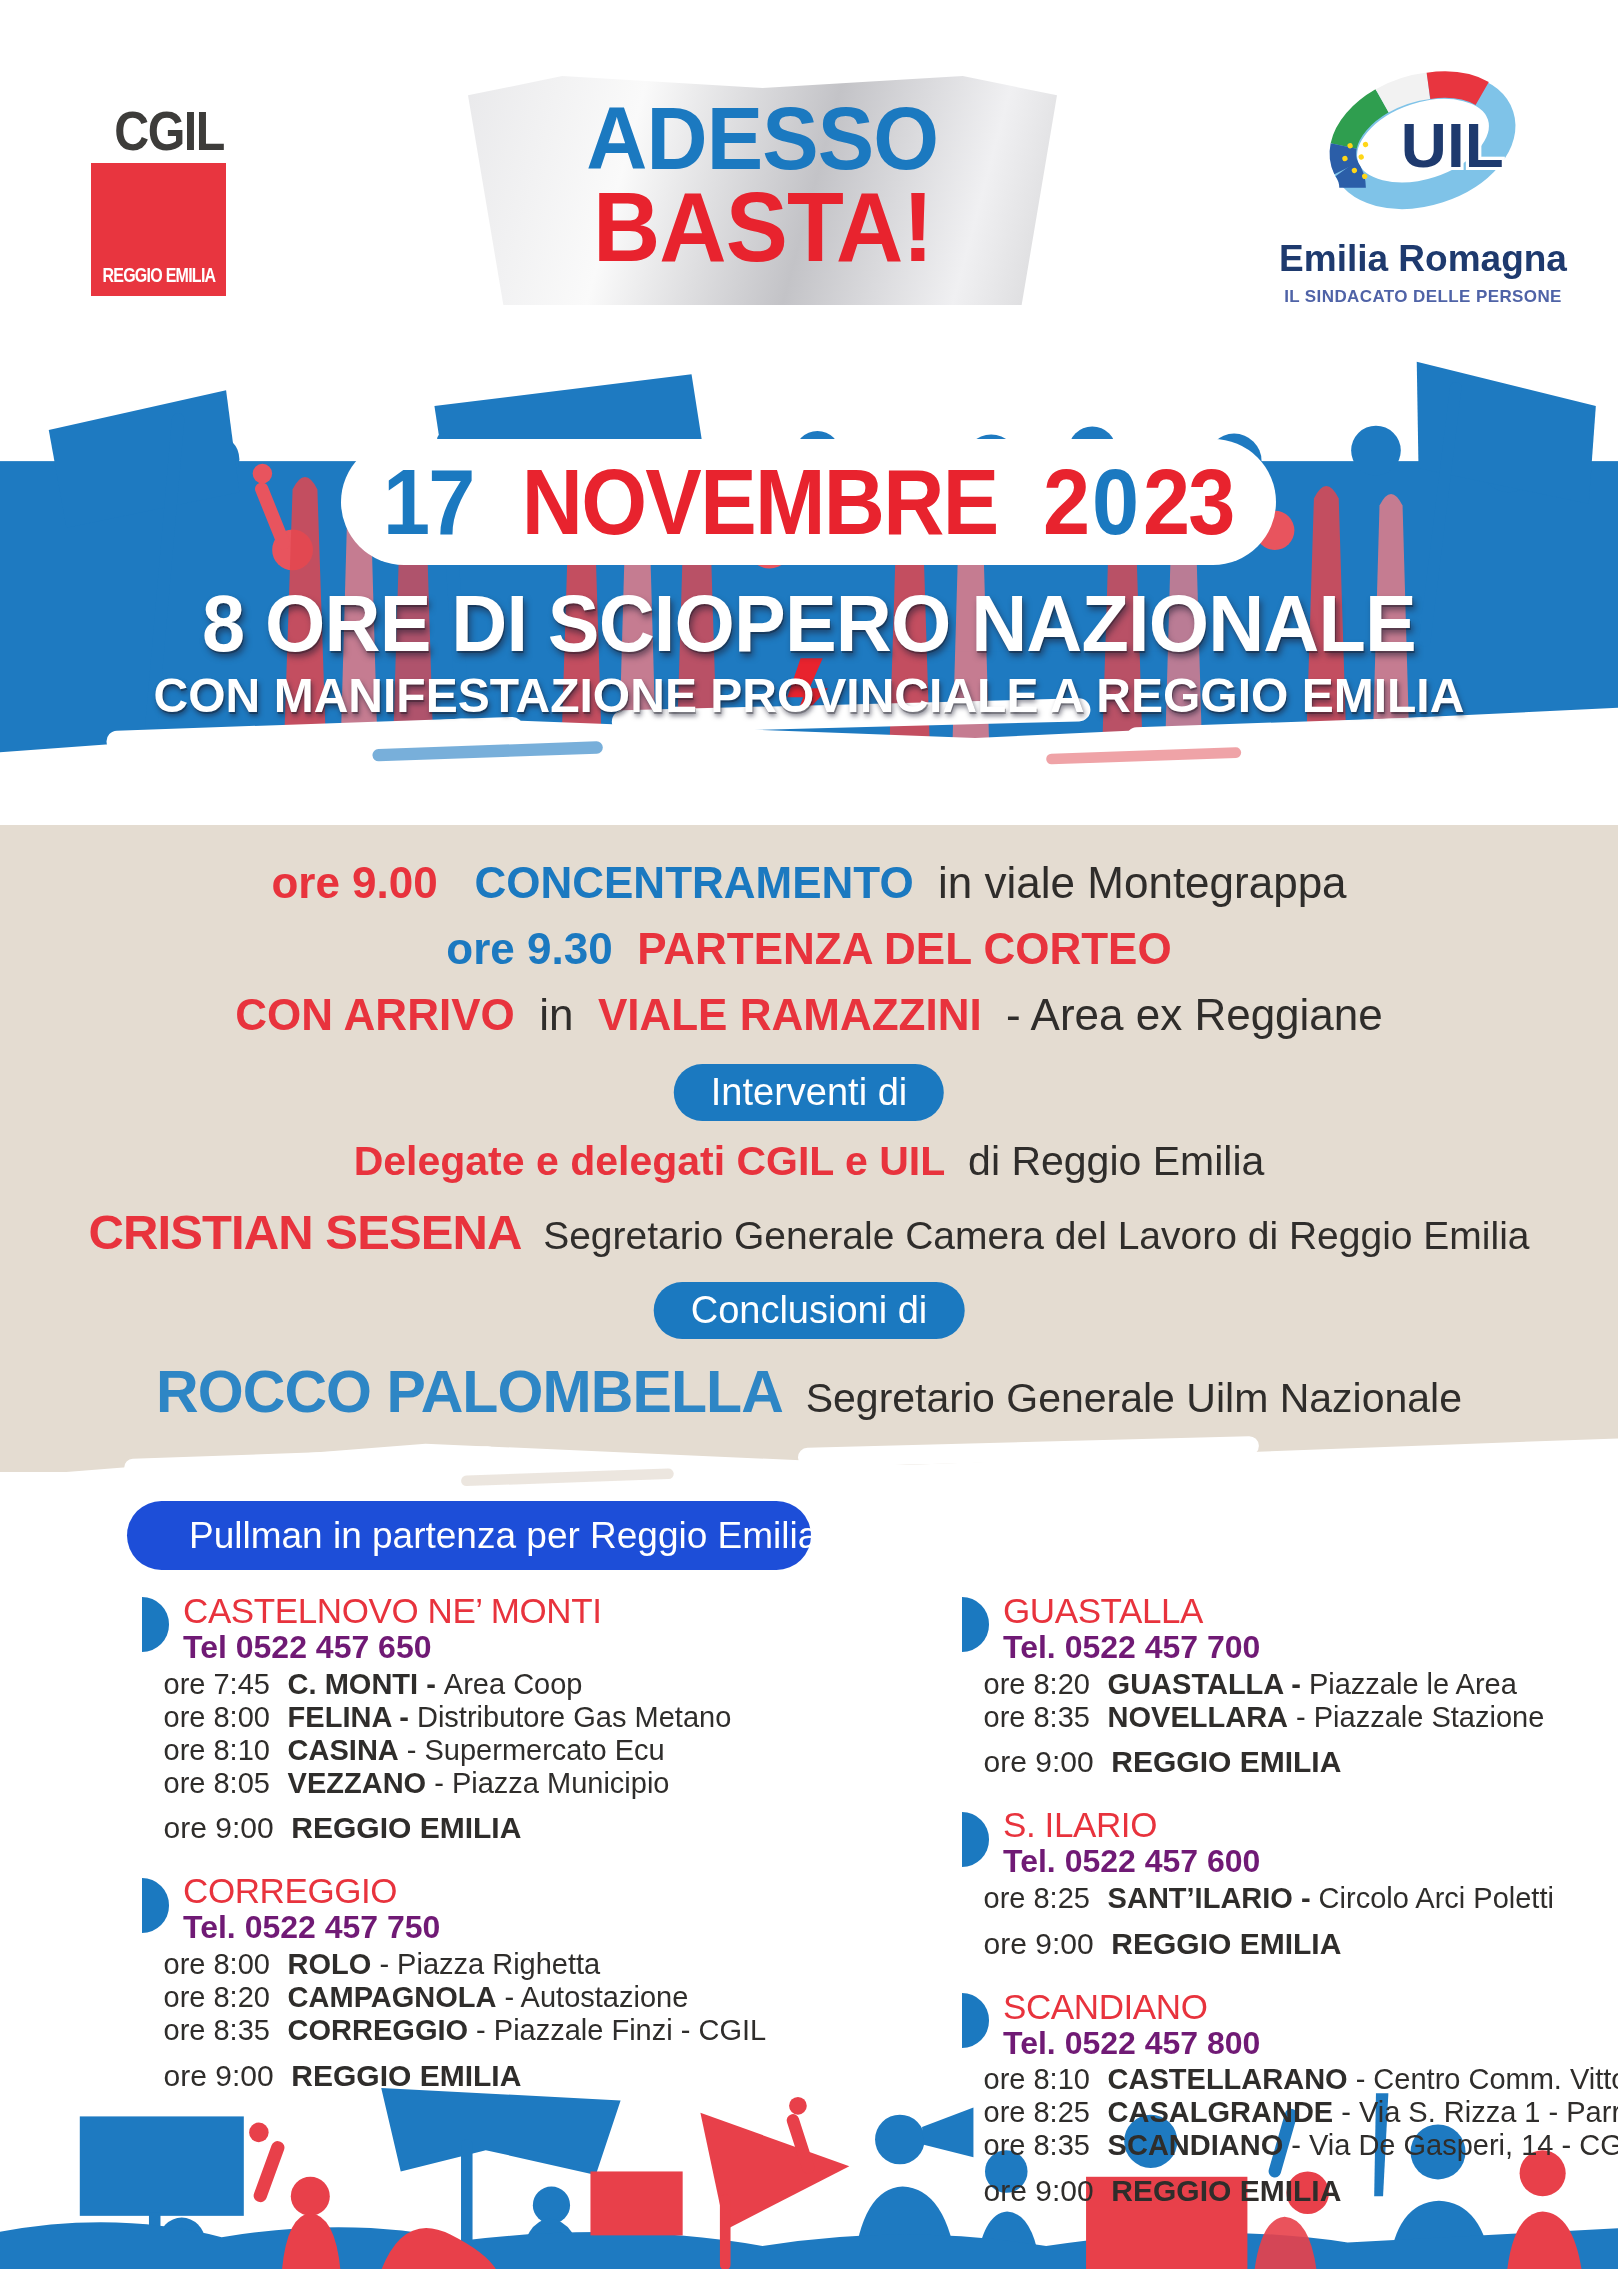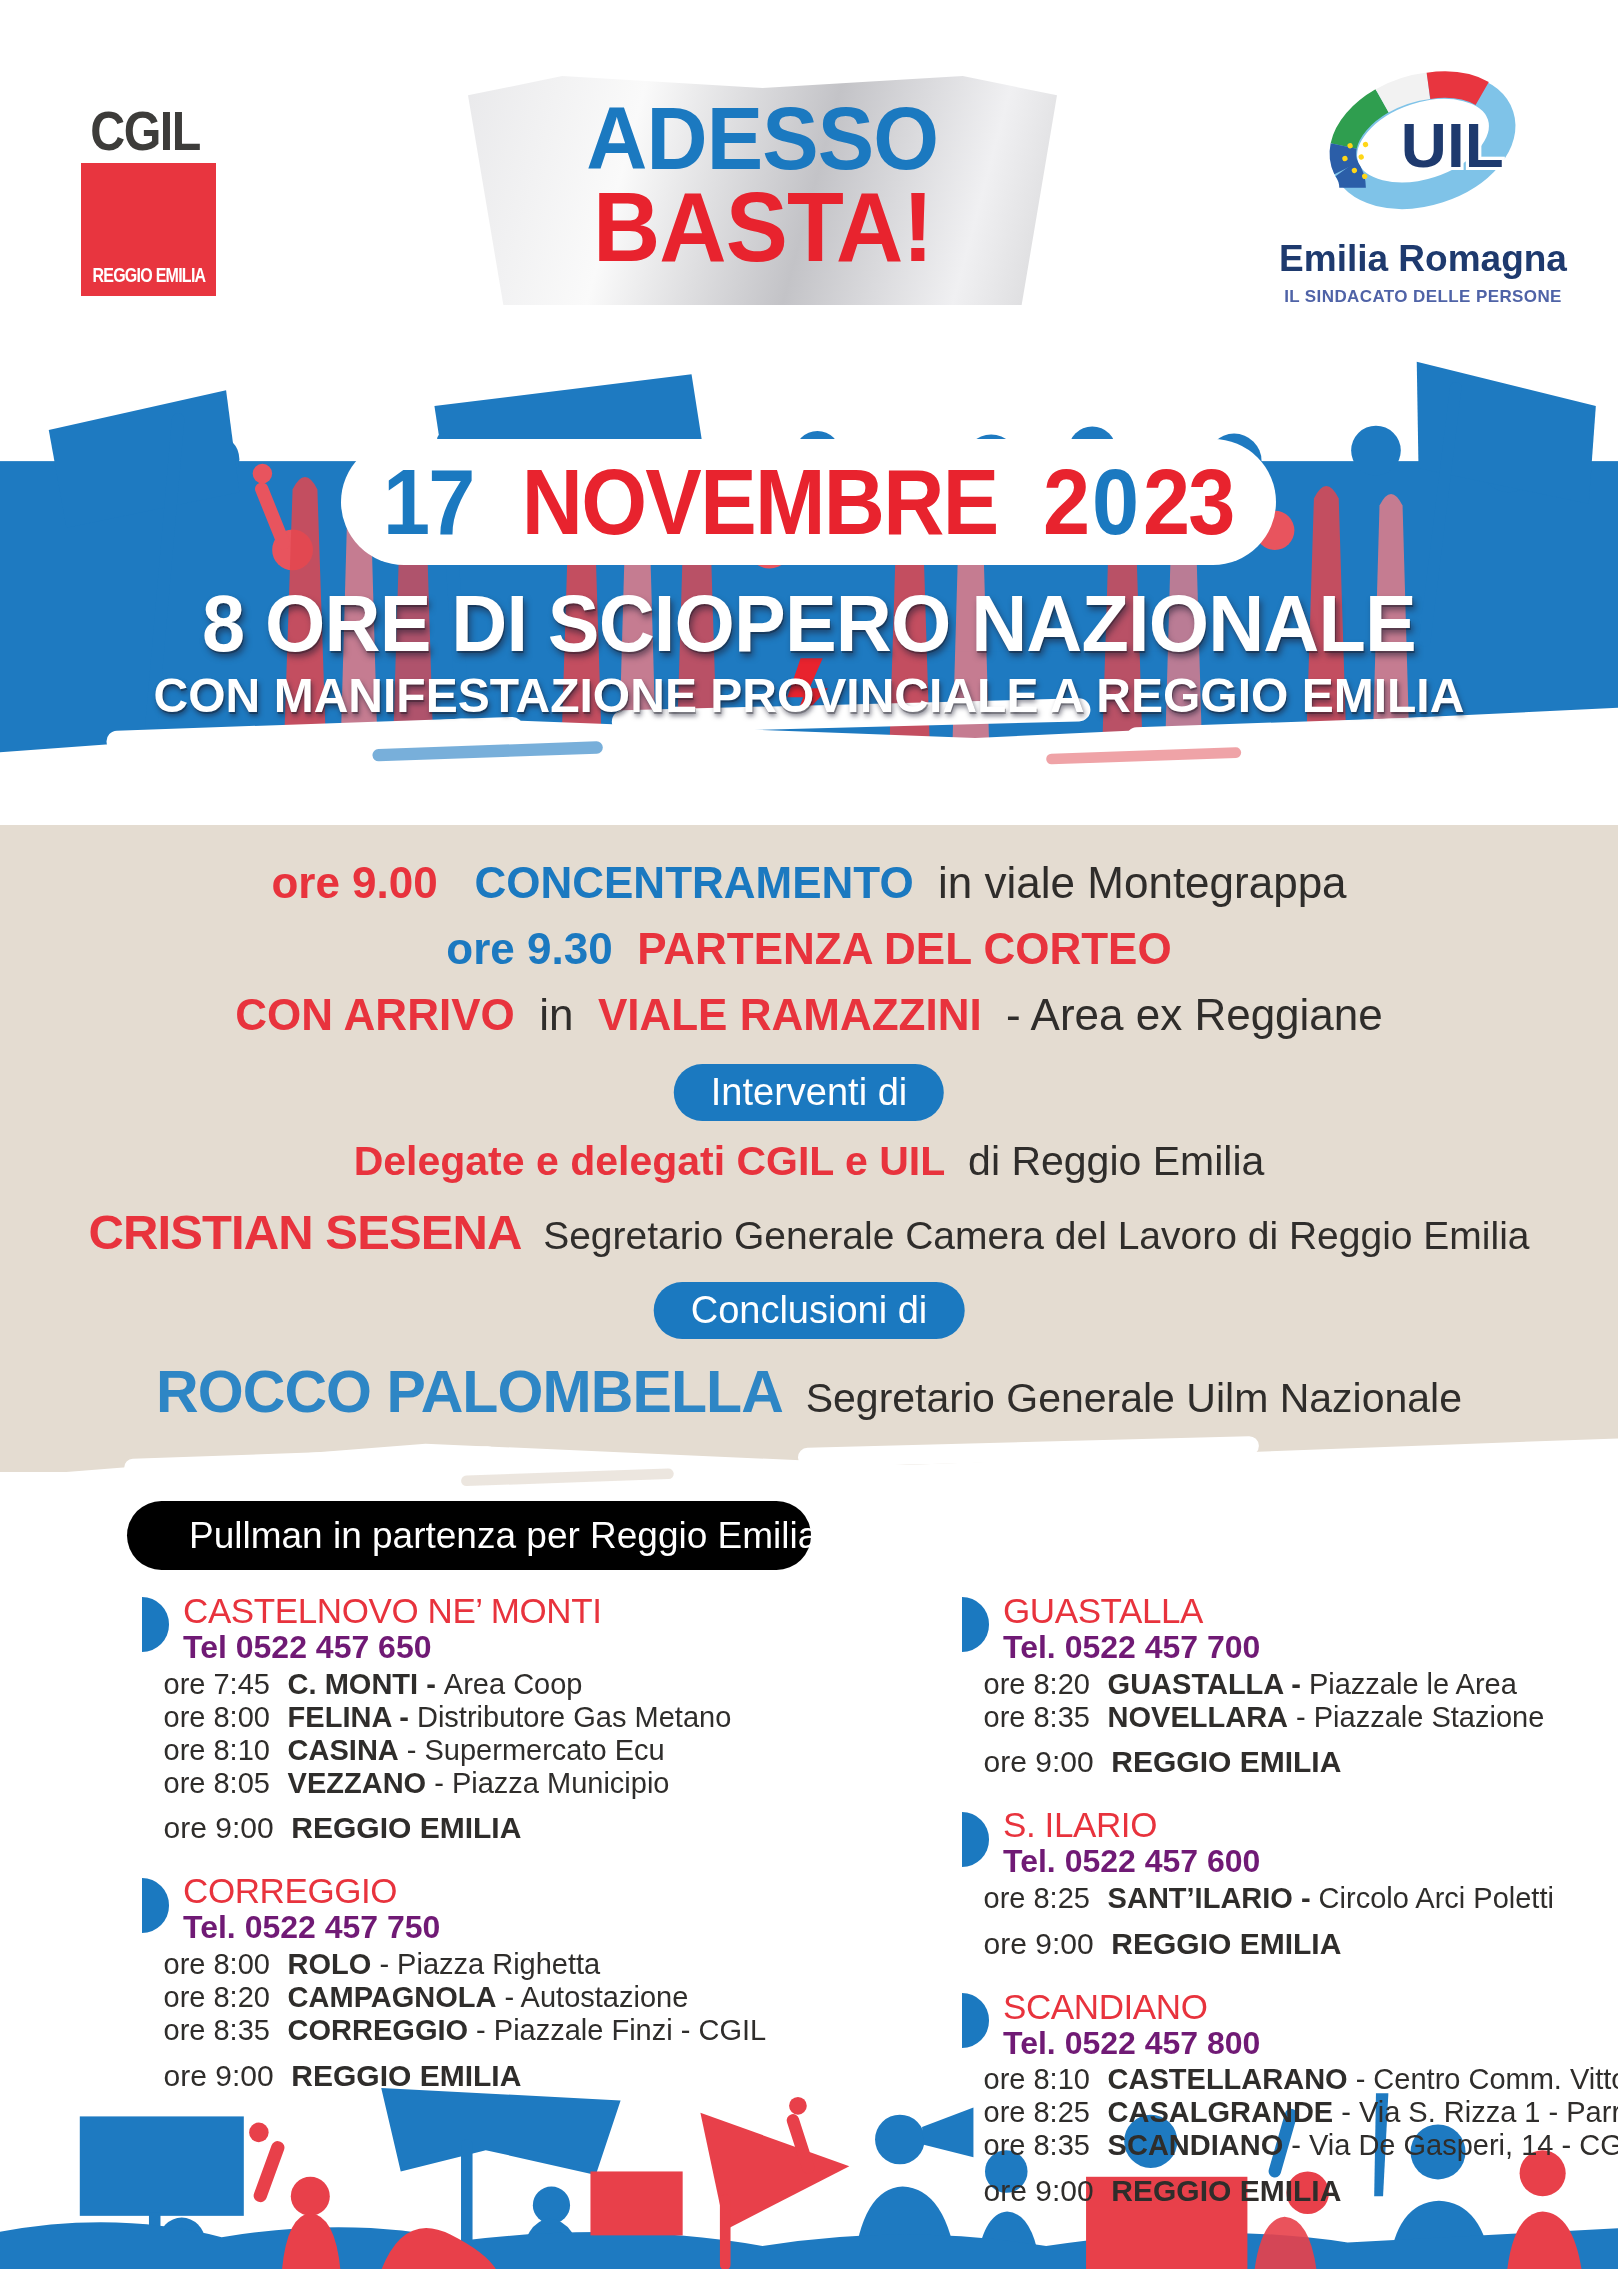--- a/index.html
+++ b/index.html
@@ -1,19 +1,19 @@
 <!DOCTYPE html>
 <html style="font-size:14px"><head>
 <meta charset="utf-8">
 <style>
   html,body{margin:0;padding:0;background:#fff;}
   .poster{position:relative;width:1618px;height:2270px;background:#ffffff;overflow:hidden;
           font-family:"Liberation Sans", sans-serif;color:#2f2d2b;}
   
-  .cgil{position:absolute;left:81px;top:105px;width:156px;}
+  .cgil{position:absolute;left:91px;top:105px;width:156px;text-align:center;}
   .cgil-name{font-size:55px;font-weight:900;color:#3d3c3a;letter-spacing:-1.8px;transform:scaleX(.88);transform-origin:center;line-height:53px;}
   .cgil-square{width:135px;height:133px;background:#e8353f;margin-top:5.3px;display:flex;align-items:flex-end;justify-content:center;}
   .cgil-region{color:#fff;font-weight:700;font-size:19.5px;letter-spacing:-0.9px;transform:scaleX(.82);transform-origin:center;padding-bottom:8.9px;white-space:nowrap;}
   .banner{position:absolute;left:468px;top:64px;width:589px;height:241px;
           background:linear-gradient(105deg,#e9e9eb 0%,#fafafa 28%,#c3c3c7 58%,#f0f0f2 84%,#d7d7d9 100%);
           clip-path:polygon(0 13%,16% 5%,50% 10%,84% 5%,100% 13%,94% 100%,6% 100%);
           display:flex;flex-direction:column;align-items:center;justify-content:center;}
   .banner-w1{font-size:89px;font-weight:900;color:#1b79c0;letter-spacing:-0.9px;line-height:85px;transform:scaleX(.95);}
   .banner-w2{font-size:98px;font-weight:900;color:#e8232e;letter-spacing:-0.9px;line-height:92px;transform:scaleX(.95);}
   .uil{position:absolute;left:1275px;top:59px;width:296px;text-align:center;}
@@ -41,21 +41,21 @@
   .pl1{top:858px;} .pl2{top:924px;} .pl3{top:990px;}
   .bluepill{position:absolute;left:50%;transform:translateX(-50%);height:57px;background:#1b79c0;border-radius:30px;
             color:#fff;font-size:38px;display:flex;align-items:center;padding:0 37px;z-index:2;white-space:nowrap;}
   .ip{top:1064px;} .cp{top:1282px;}
   .speak1{top:1138px;font-size:41px;}
   .speak2{top:1204px;font-size:39px;}
   .speak2 b{font-size:49px;letter-spacing:-0.9px;}
   .speak3{top:1358px;font-size:41px;}
   .speak3 b{font-size:59px;color:#2e86c5;letter-spacing:-0.9px;}
   
-  .redpill{position:absolute;left:127px;top:1501px;width:684px;height:69px;background:#000000;border-radius:39px;
+  .redpill{position:absolute;left:127px;top:1501px;width:684px;height:69px;background:#1d4ed8;border-radius:39px;
            color:#fff;font-size:37px;display:flex;align-items:center;padding-left:62px;z-index:2;box-sizing:border-box;white-space:nowrap;}
   .col{position:absolute;top:1592px;z-index:2;}
   .col-left{left:142px;width:661px;}
   .col-right{left:962px;width:638px;}
   .bus-section{position:relative;padding-left:41px;}
   .bus-section + .bus-section{margin-top:28px;}
   .marker{position:absolute;left:0;top:5.3px;width:26.6px;height:55px;background:#1b79c0;border-radius:0 55px 55px 0;}
   .city{font-size:35px;font-weight:400;color:#e8333d;line-height:37px;letter-spacing:-0.4px;}
   .tel{font-size:32px;font-weight:700;color:#701a75;line-height:37px;margin-bottom:1.8px;}
   .stops{margin-left:-19.5px;}

